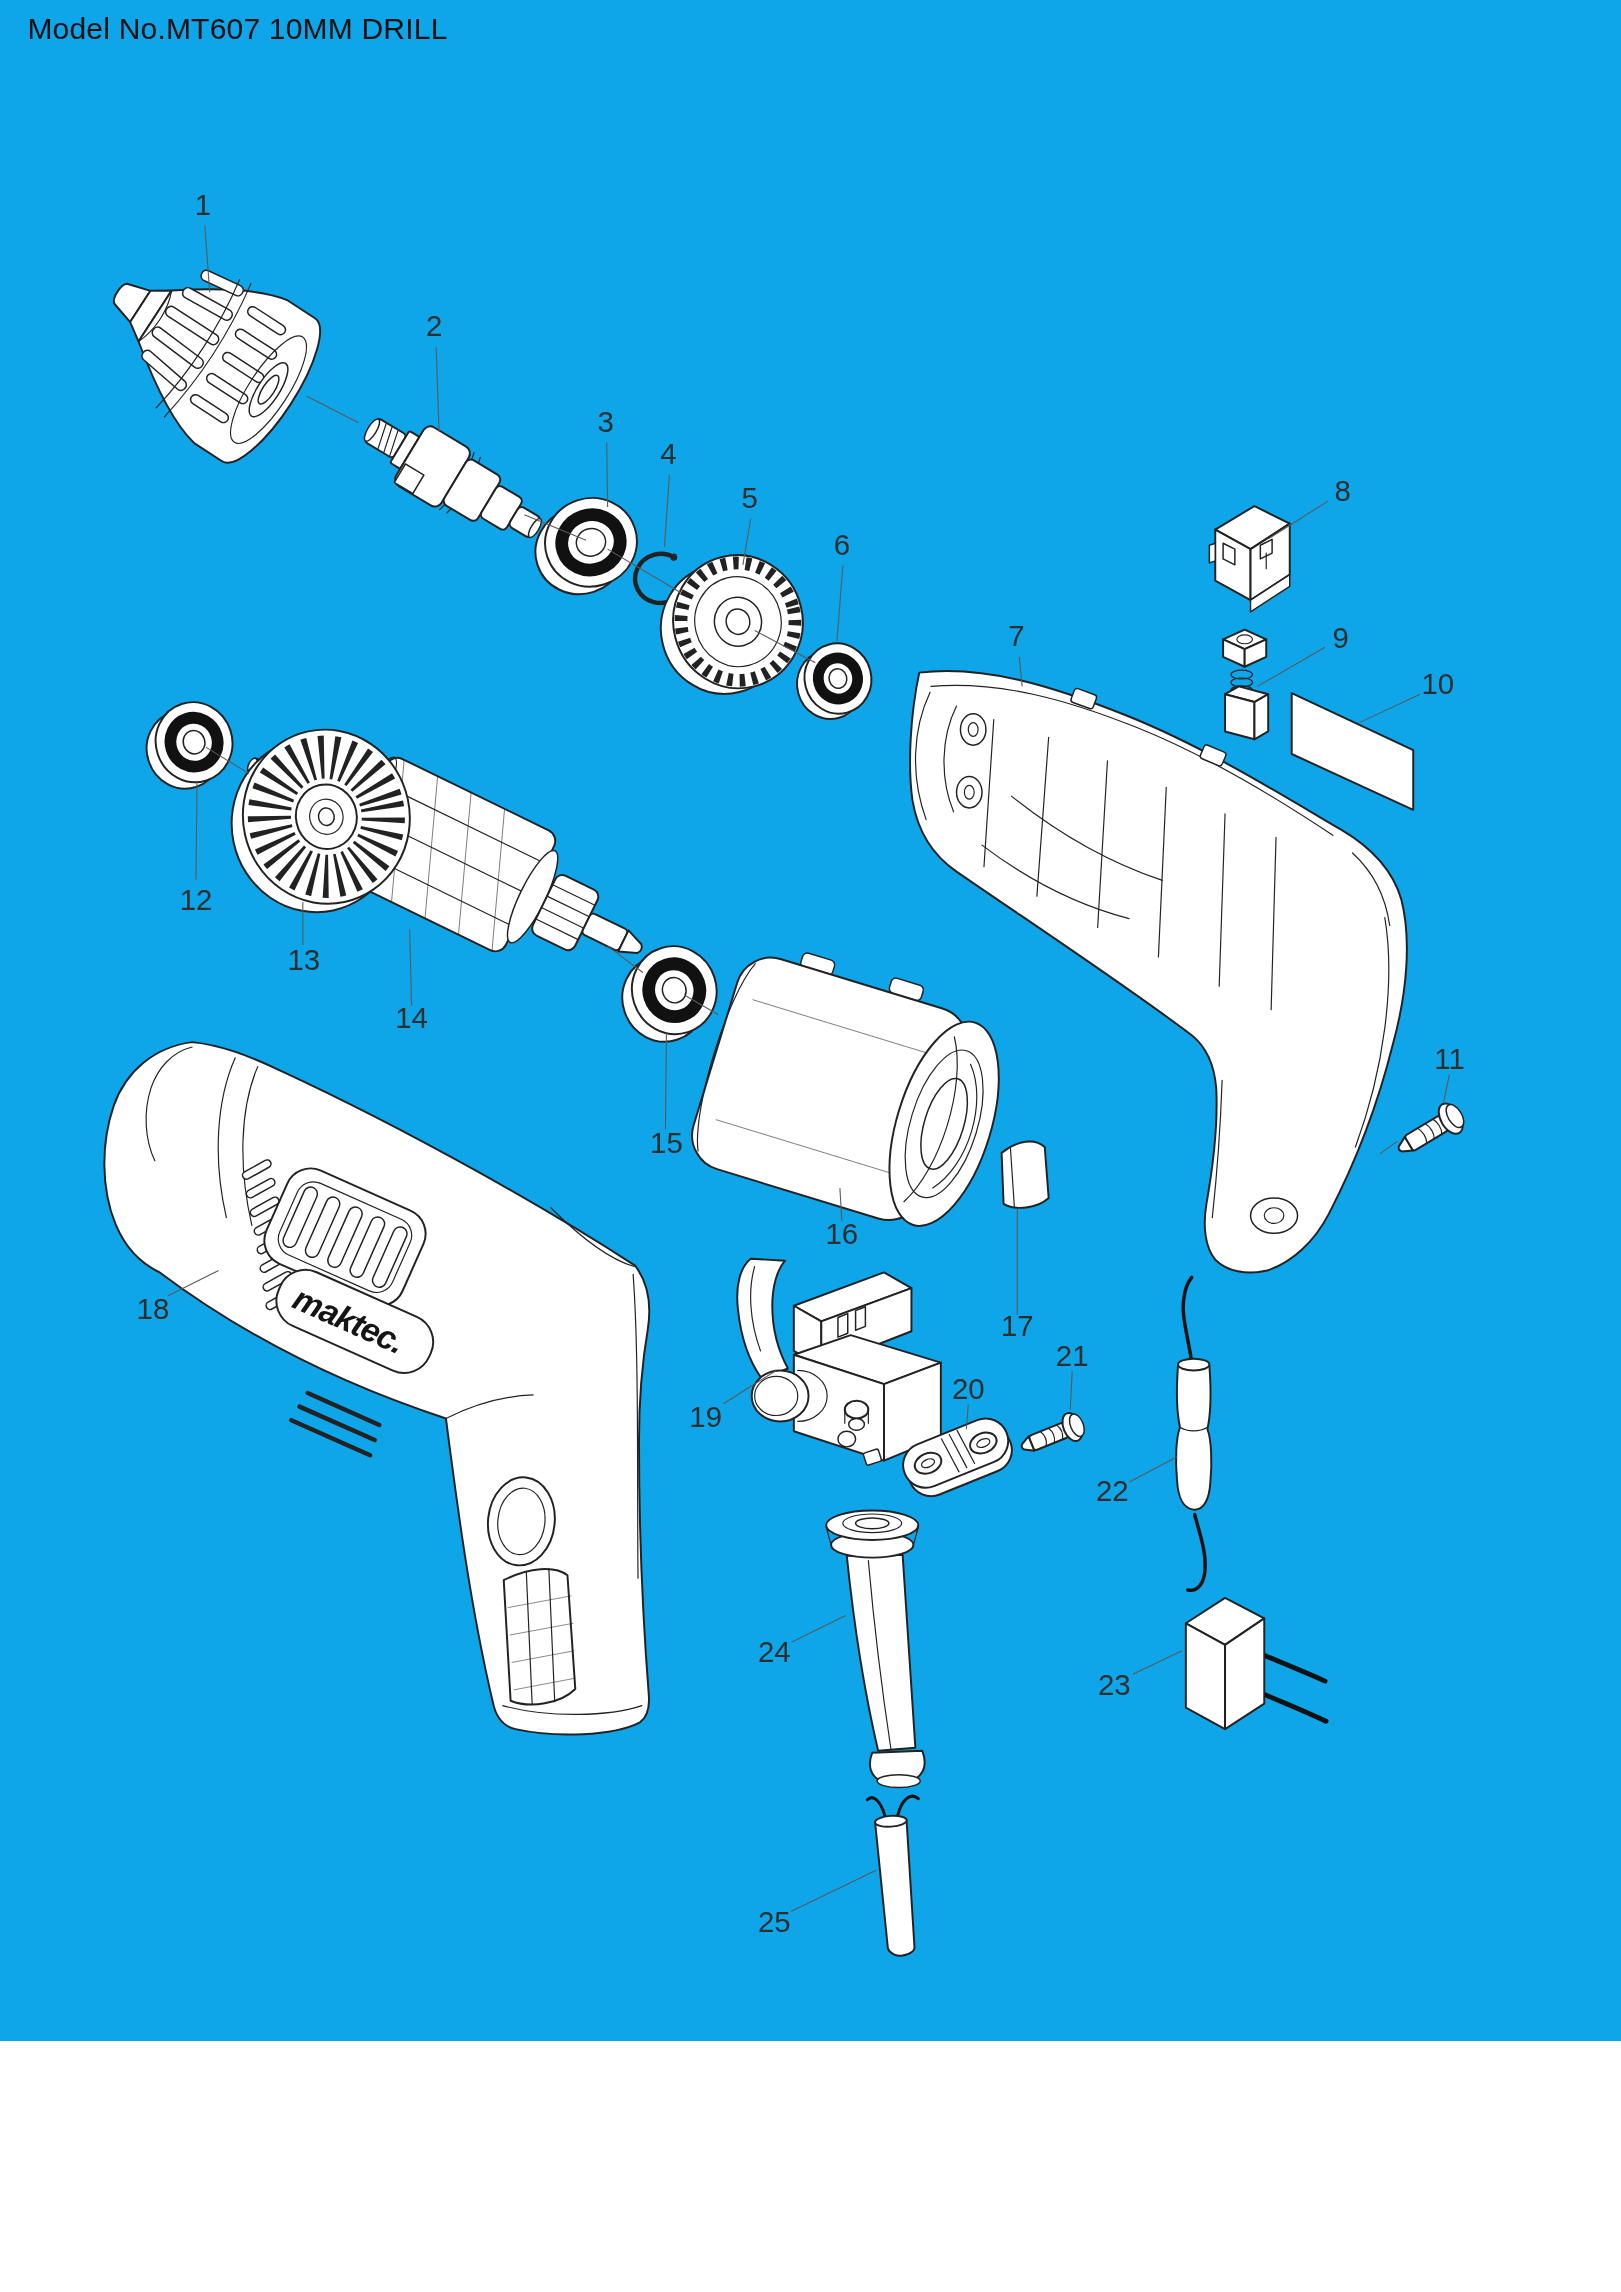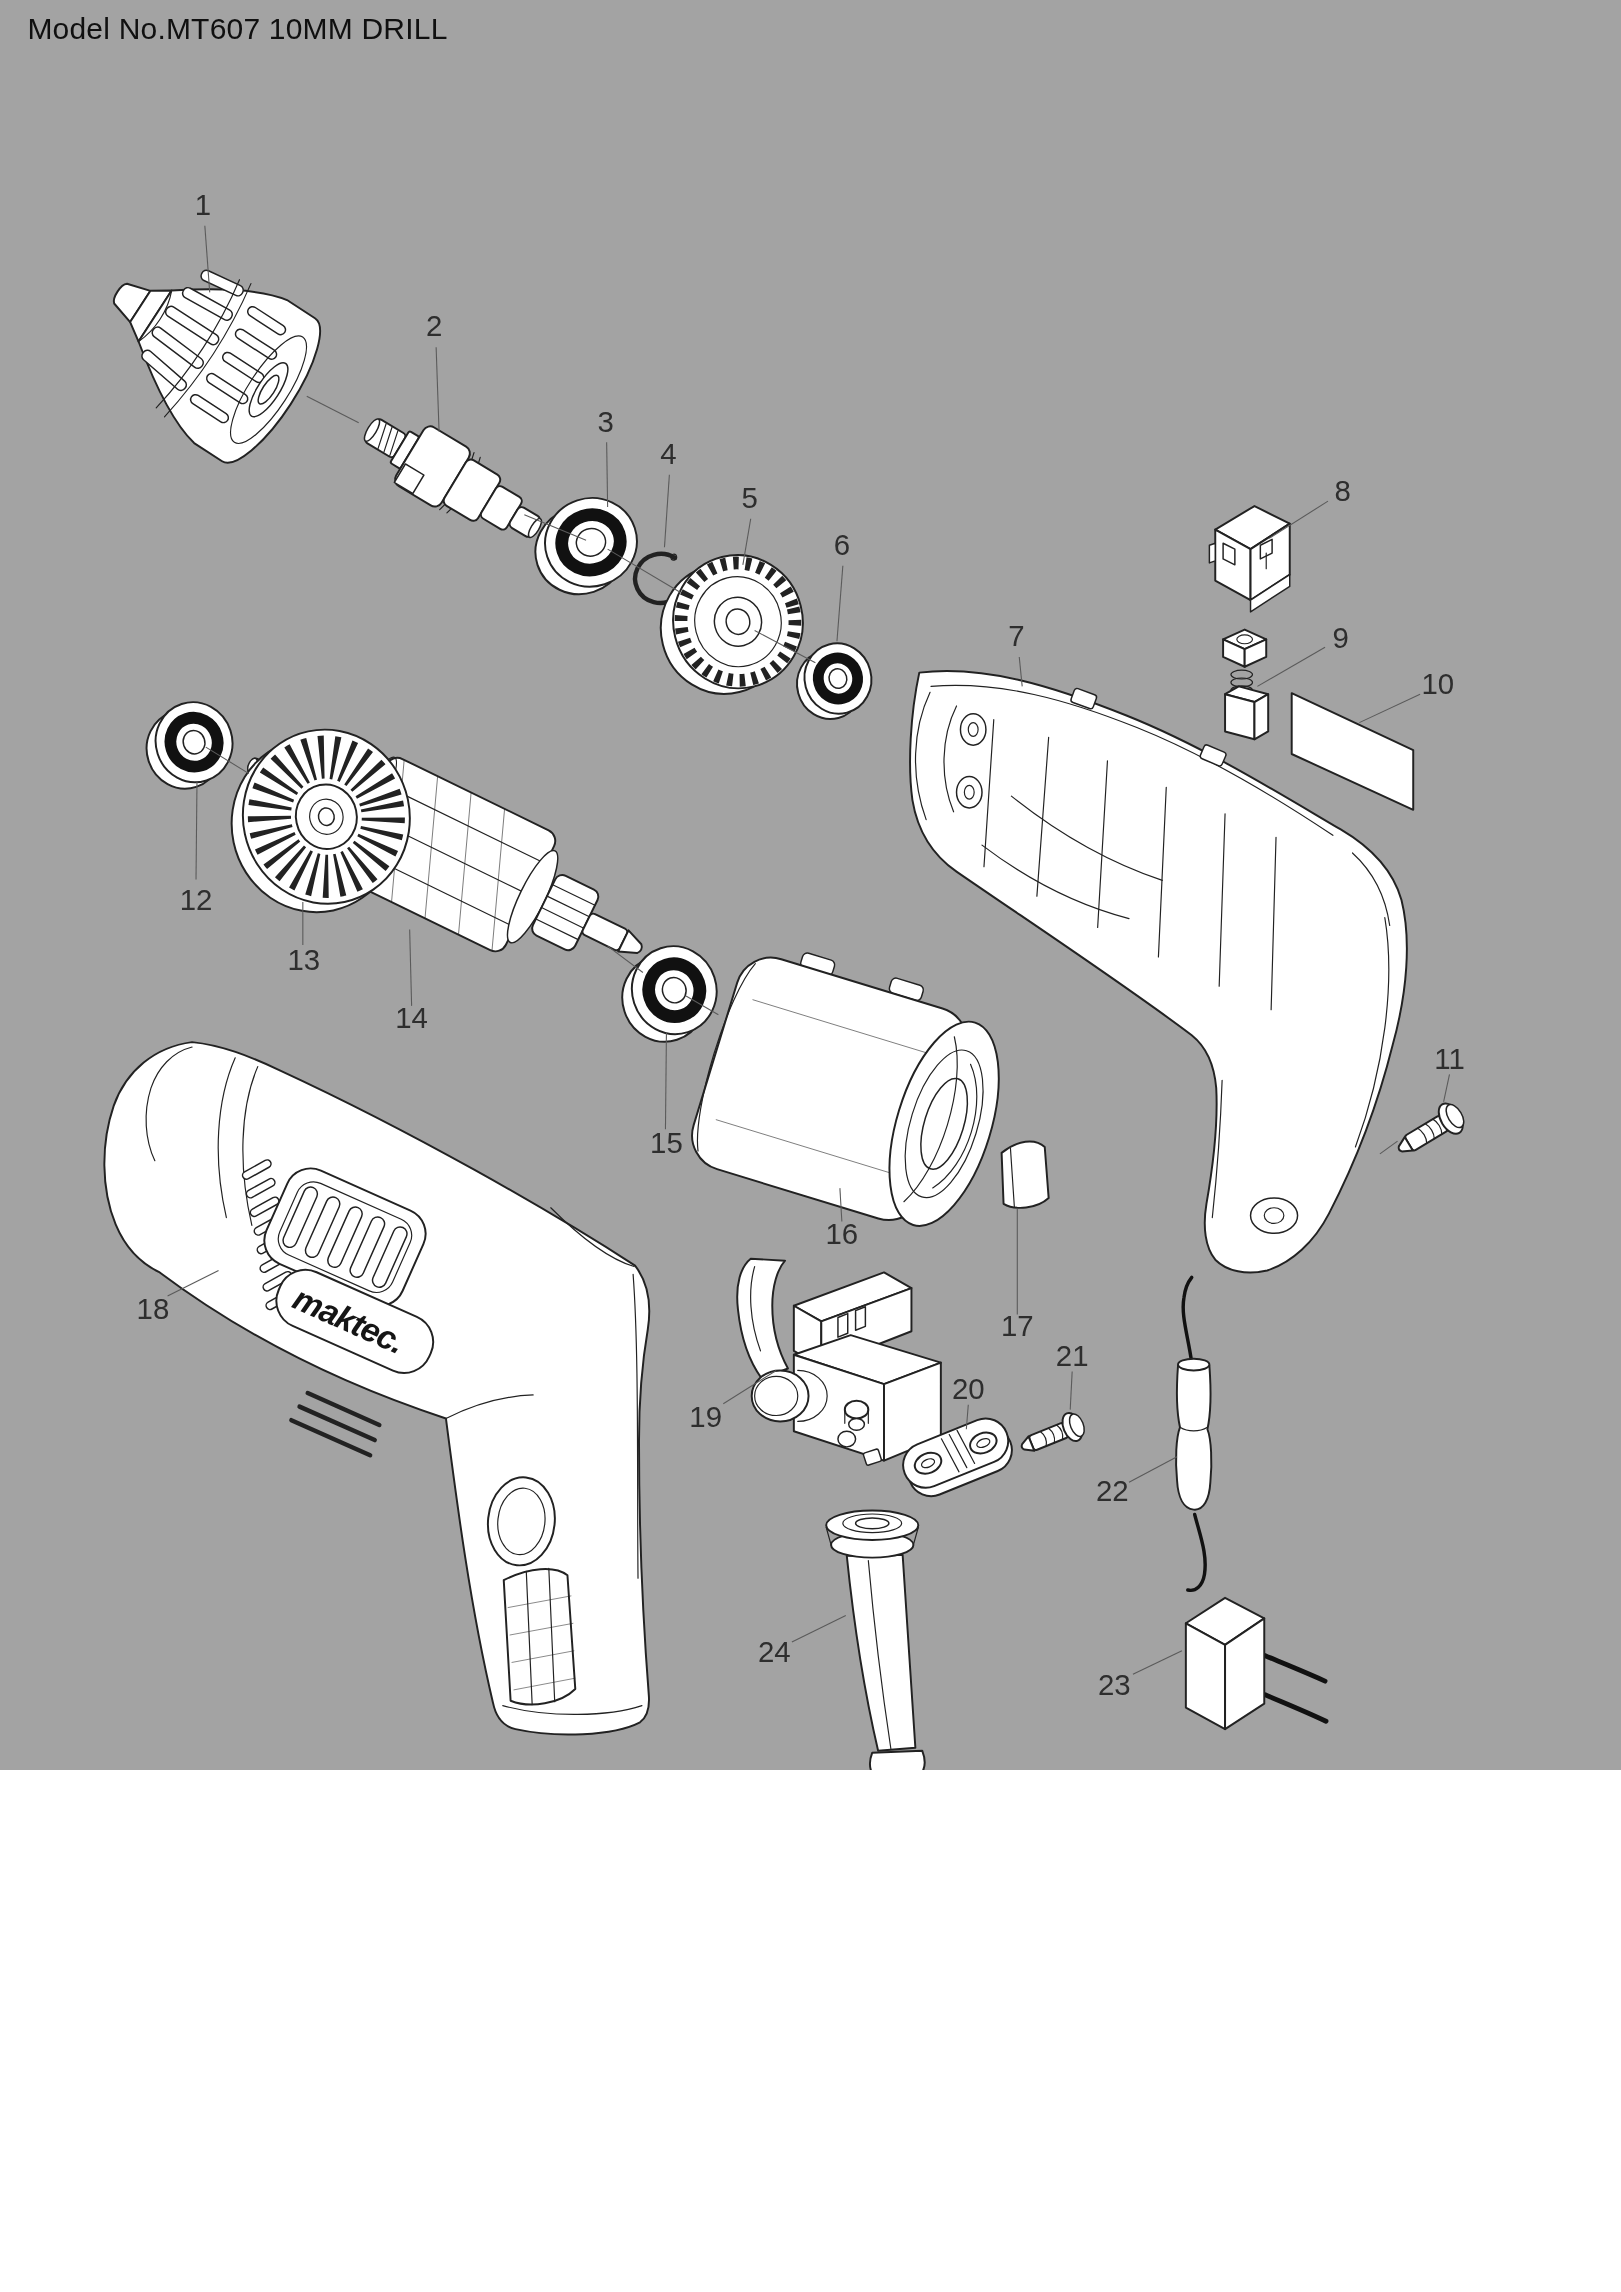--- a/index.html
+++ b/index.html
@@ -1,16 +1,16 @@
 <!DOCTYPE html>
 <html><head>
 <meta charset="utf-8">
 <style>
   html,body{margin:0;padding:0;background:#fff;}
-  #page{position:relative;width:1621px;height:1770px;background:#a3a3a3;overflow:hidden;
+  #page{position:relative;width:1621px;height:2041px;background:#0ea5e9;overflow:hidden;
         font-family:"Liberation Sans",sans-serif;}
   #title{position:absolute;left:27.4px;top:11.8px;font-size:30px;color:#101010;letter-spacing:0.2px;}
   svg{position:absolute;left:0;top:0;}
   .p{fill:#fff;stroke:#222;stroke-width:2;stroke-linejoin:round;stroke-linecap:round;}
   .t{fill:#fff;stroke:#222;stroke-width:1.5;stroke-linejoin:round;stroke-linecap:round;}
   .d{fill:none;stroke:#222;stroke-width:1.2;stroke-linejoin:round;stroke-linecap:round;}
   .hatch{fill:none;stroke:#222;stroke-width:0.9;opacity:.6;}
   .seal{fill:none;stroke:#111;}
   .wire{fill:none;stroke:#111;stroke-linecap:round;}
   .blades{fill:none;stroke:#222;stroke-width:44;stroke-dasharray:4.5 8.5;}

